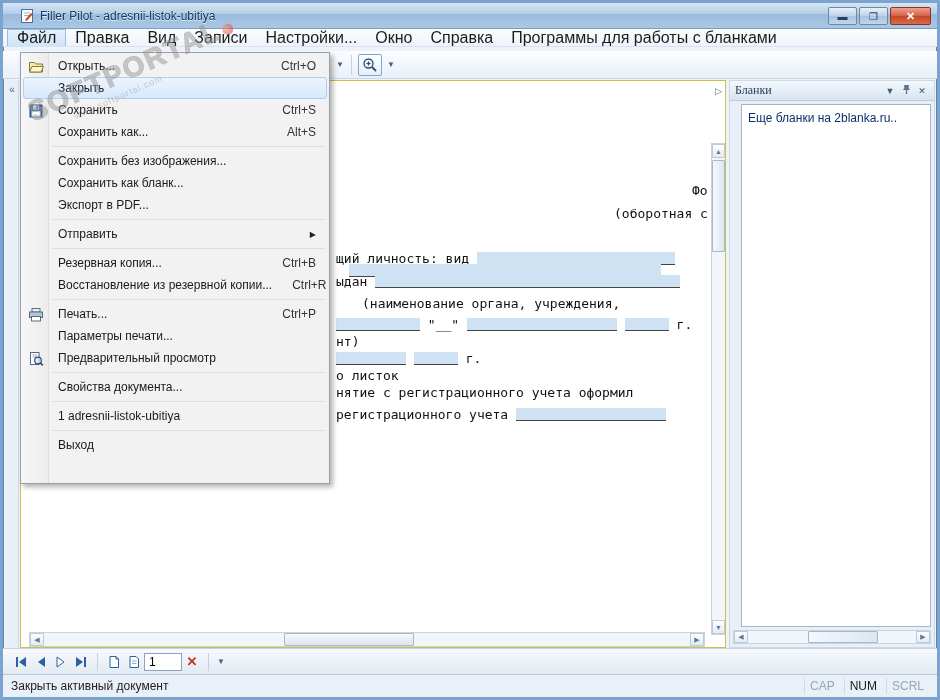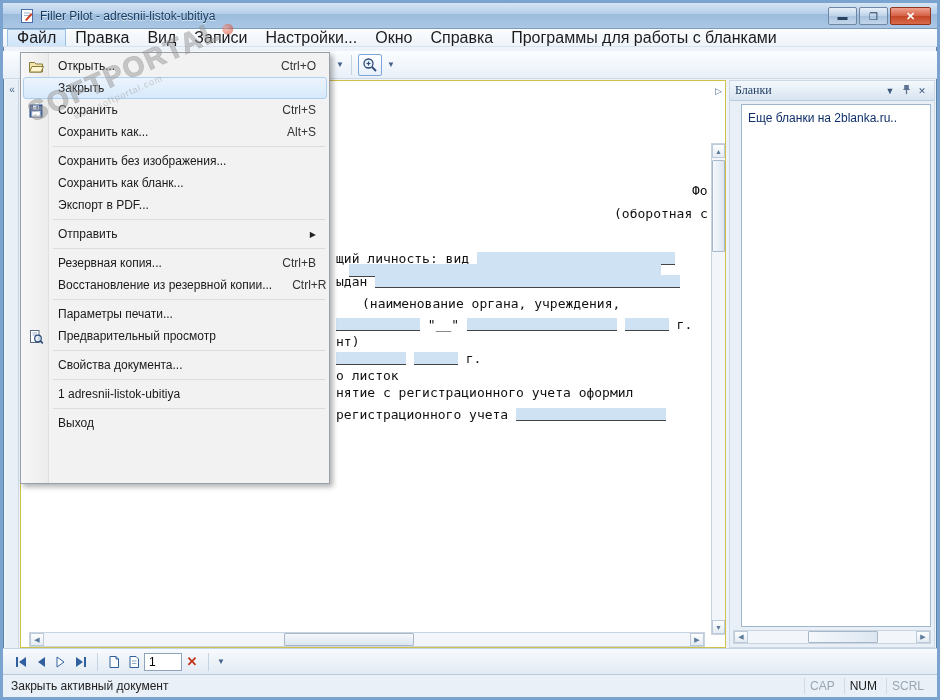--- a/index.html
+++ b/index.html
@@ -353,20 +353,32 @@
         <span class="lbl">Резервная копия...</span>
         <span class="sc">Ctrl+B</span>
       </div>
       <div class="menu-item">
         <span class="gutter"></span>
         <span class="lbl">Восстановление из резервной копии...</span>
         <span class="sc">Ctrl+R</span>
       </div>
       <div class="menu-sep"></div>
       <div class="menu-item">
+        <span class="gutter">
+          <svg width="16" height="16" viewBox="0 0 16 16">
+            <rect x="4" y="1.5" width="8" height="3.5" fill="#eef2f8" stroke="#5a6a84"></rect>
+            <rect x="1.5" y="5" width="13" height="5.5" fill="#b9c4d6" stroke="#5a6a84"></rect>
+            <rect x="3.5" y="9.5" width="9" height="4.5" fill="#ffffff" stroke="#5a6a84"></rect>
+            <circle cx="12.5" cy="6.8" r=".9" fill="#3f6"></circle>
+          </svg>
+        </span>
+        <span class="lbl">Печать...</span>
+        <span class="sc">Ctrl+P</span>
+      </div>
+      <div class="menu-item">
         <span class="gutter"></span>
         <span class="lbl">Параметры печати...</span>
         <span class="sc"></span>
       </div>
       <div class="menu-item">
         <span class="gutter">
           <svg width="16" height="16" viewBox="0 0 16 16">
             <rect x="2.5" y="1.5" width="8.5" height="12" fill="#ffffff" stroke="#5a6a84"></rect>
             <line x1="4.5" y1="4" x2="9" y2="4" stroke="#9ab0cc"></line>
             <line x1="4.5" y1="6" x2="9" y2="6" stroke="#9ab0cc"></line>

